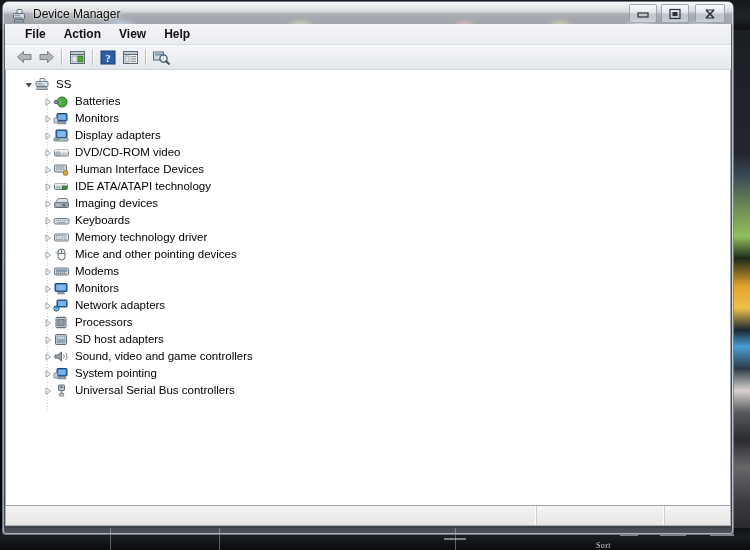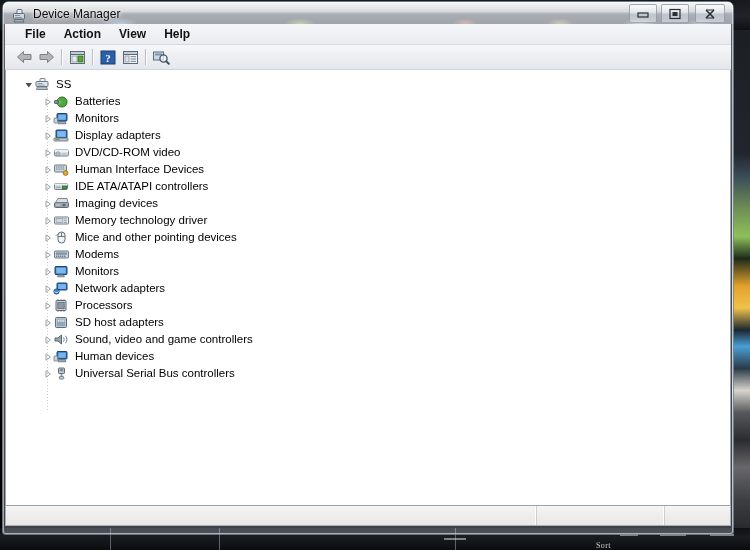--- a/index.html
+++ b/index.html
@@ -509,37 +509,59 @@
               </svg>
             </div>
             <div class="ticon">
               <svg width="17" height="15" viewBox="0 0 17 15">
                 <rect x="1.5" y="4.5" width="13" height="6" rx="1.2" fill="#cfd7de" stroke="#6f7b85" stroke-width="1"></rect>
                 <rect x="1.5" y="4.5" width="13" height="2" rx="1" fill="#e9eef2"></rect>
                 <rect x="9.5" y="7" width="4" height="3" fill="#3f9a33" stroke="#236016" stroke-width=".7"></rect>
                 <rect x="3" y="7.6" width="4.5" height="1.2" fill="#9aa4ad"></rect>
               </svg>
             </div>
-            <div class="tlabel">IDE ATA/ATAPI controllers</div>
+            <div class="tlabel">IDE ATA/ATAPI technology</div>
           </div>
           <div class="trow child">
             <div class="tw">
               <svg width="8" height="8" viewBox="0 0 8 8">
                 <path d="M2 0.8 L6.4 4 L2 7.2 Z" fill="none" stroke="#9aa3ab" stroke-width="1"></path>
               </svg>
             </div>
             <div class="ticon">
               <svg width="17" height="15" viewBox="0 0 17 15">
                 <rect x="1.5" y="6.5" width="14" height="5" rx="1" fill="#9ca6af" stroke="#5e6971" stroke-width="1"></rect>
                 <path d="M2.5 6.5 L5 2.5 L14 2.5 L15 6.5 Z" fill="#d9dfe4" stroke="#6f7b85" stroke-width=".9"></path>
                 <circle cx="11" cy="9" r="1.6" fill="#5e6971"></circle>
                 <rect x="3" y="8.4" width="4" height="1.2" fill="#c4ccd3"></rect>
               </svg>
             </div>
             <div class="tlabel">Imaging devices</div>
+          </div>
+          <div class="trow child">
+            <div class="tw">
+              <svg width="8" height="8" viewBox="0 0 8 8">
+                <path d="M2 0.8 L6.4 4 L2 7.2 Z" fill="none" stroke="#9aa3ab" stroke-width="1"></path>
+              </svg>
+            </div>
+            <div class="ticon">
+              <svg width="17" height="15" viewBox="0 0 17 15">
+                <rect x="1" y="5.5" width="15" height="5.5" rx="1.6" fill="#dde3e8" stroke="#6f7b85" stroke-width="1"></rect>
+                <g fill="#98a3ac">
+                  <rect x="2.6" y="6.8" width="1.5" height="1.2"></rect>
+                  <rect x="4.7" y="6.8" width="1.5" height="1.2"></rect>
+                  <rect x="6.8" y="6.8" width="1.5" height="1.2"></rect>
+                  <rect x="8.9" y="6.8" width="1.5" height="1.2"></rect>
+                  <rect x="11" y="6.8" width="1.5" height="1.2"></rect>
+                  <rect x="13.1" y="6.8" width="1.5" height="1.2"></rect>
+                  <rect x="4" y="8.8" width="8.5" height="1.2"></rect>
+                </g>
+              </svg>
+            </div>
+            <div class="tlabel">Keyboards</div>
           </div>
           <div class="trow child">
             <div class="tw">
               <svg width="8" height="8" viewBox="0 0 8 8">
                 <path d="M2 0.8 L6.4 4 L2 7.2 Z" fill="none" stroke="#9aa3ab" stroke-width="1"></path>
               </svg>
             </div>
             <div class="ticon">
               <svg width="17" height="15" viewBox="0 0 17 15">
                 <rect x="1.5" y="4" width="14" height="7" rx="1" fill="#eef1f4" stroke="#6f7b85" stroke-width="1"></rect>
@@ -683,21 +705,21 @@
               </svg>
             </div>
             <div class="ticon">
               <svg width="17" height="15" viewBox="0 0 17 15">
                 <rect x="4" y="2.5" width="10" height="7.5" rx=".8" fill="#2f6fb5" stroke="#1b4578" stroke-width="1"></rect>
                 <rect x="5.2" y="3.6" width="7.6" height="5.2" fill="#79b4e8"></rect>
                 <path d="M6 10.5 L5 12.8 L13 12.8 L12 10.5 Z" fill="#9aa7b3" stroke="#5a6670" stroke-width=".7"></path>
                 <rect x="1" y="7" width="3.6" height="5" rx=".6" fill="#cbd4dc" stroke="#6a7680" stroke-width=".8"></rect>
               </svg>
             </div>
-            <div class="tlabel">Human devices</div>
+            <div class="tlabel">System pointing</div>
           </div>
           <div class="trow child">
             <div class="tw">
               <svg width="8" height="8" viewBox="0 0 8 8">
                 <path d="M2 0.8 L6.4 4 L2 7.2 Z" fill="none" stroke="#9aa3ab" stroke-width="1"></path>
               </svg>
             </div>
             <div class="ticon">
               <svg width="17" height="15" viewBox="0 0 17 15">
                 <rect x="5.5" y="2" width="6" height="5.5" rx=".7" fill="#b9c4cd" stroke="#5f6b75" stroke-width="1"></rect>

